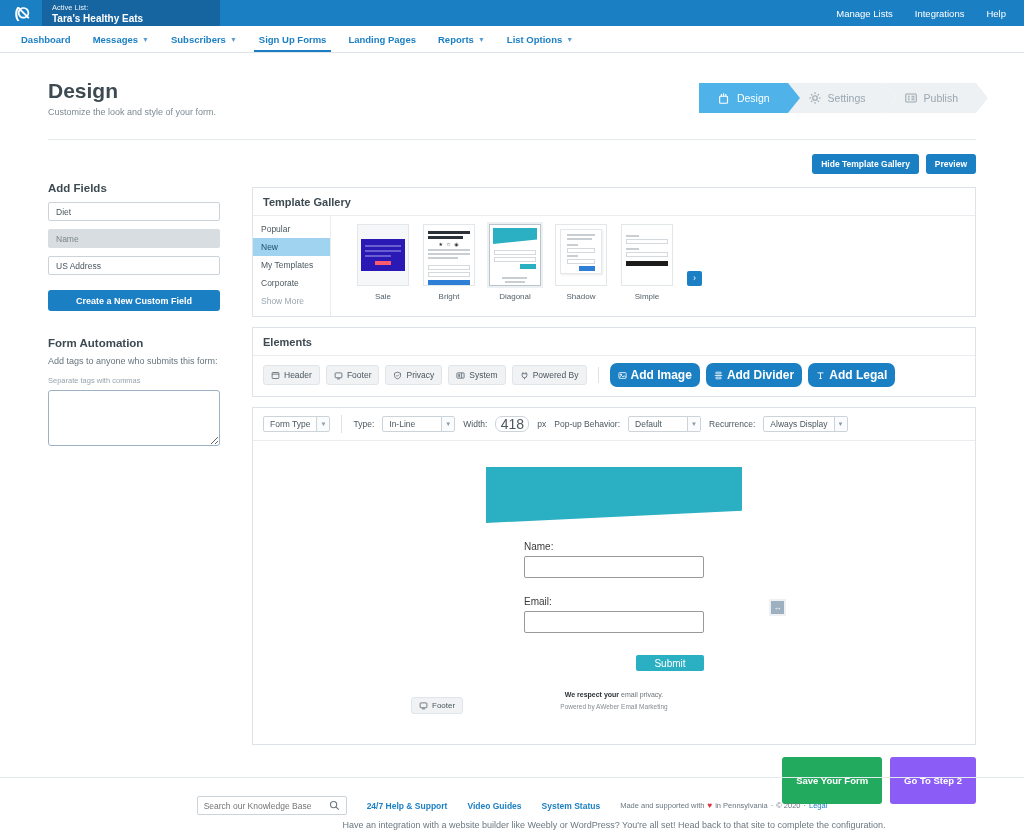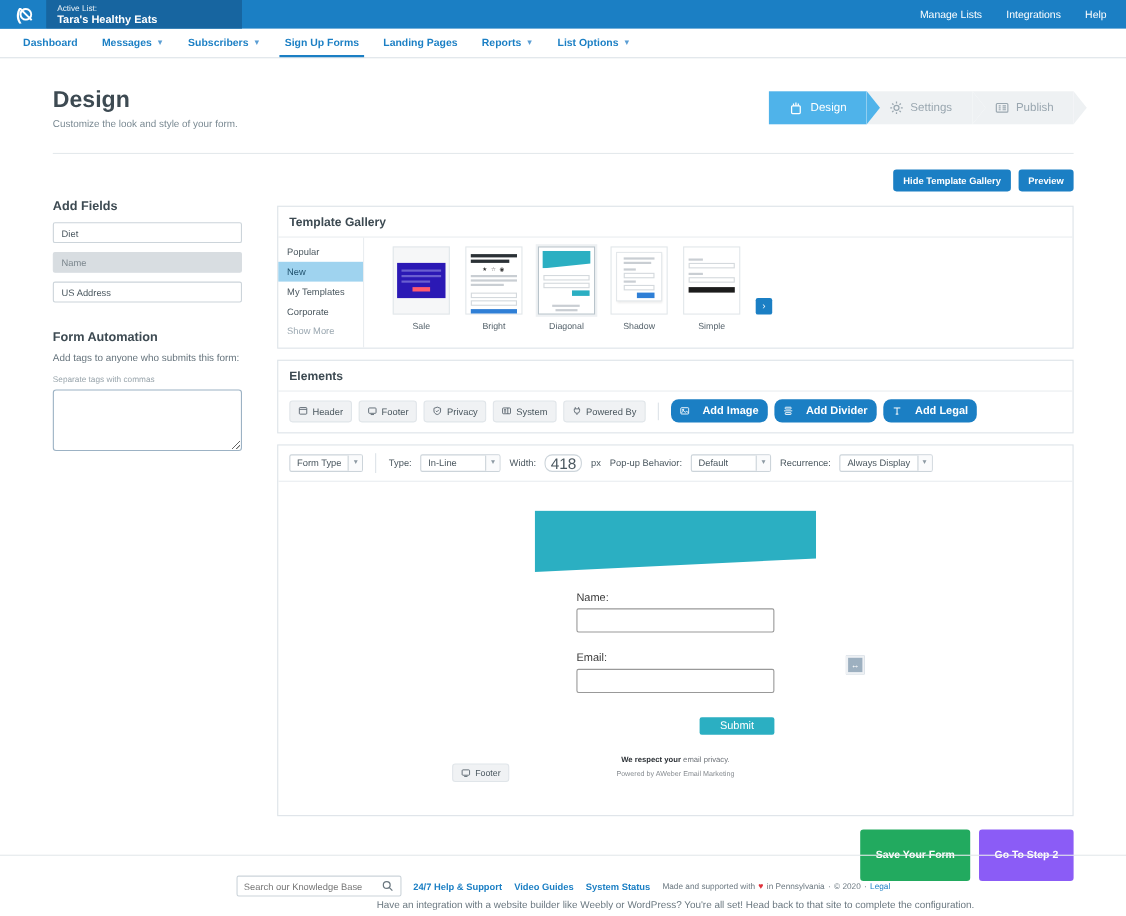--- a/index.html
+++ b/index.html
@@ -166,23 +166,23 @@
 
   
   .el-bar { display: flex; align-items: center; gap: 6px; padding: 7px 10px 9px 10px; }
   .el-btn {
     display: flex; align-items: center; gap: 4px;
     background: #f0f2f4; border: 1px solid #e0e5e9; border-radius: 3px;
     font-size: 8.5px; color: #4a575f; padding: 4px 7px; cursor: pointer;
   }
   .el-sep { width: 1px; height: 16px; background: #dde3e8; margin: 0 5px; }
   .el-btn-blue {
-    display: flex; align-items: center; gap: 12px;
+    display: flex; align-items: center; gap: 4px;
     background: #1b7fc4; border: none; border-radius: 7px;
-    font-size: 10px; font-weight: bold; color: #fff; padding: 5px 8px; cursor: pointer;
+    font-size: 12px; font-weight: bold; color: #fff; padding: 5px 8px; cursor: pointer;
   }
 
   
   .ft-bar {
     display: flex; align-items: center; gap: 8px;
     padding: 7px 10px; border-bottom: 1px solid #e9edf0; font-size: 8.5px; color: #4a575f;
   }
   .sel-box {
     border: 1px solid #ccd4da; border-radius: 2px; background: #fff;
     height: 16px; display: flex; align-items: center;
@@ -245,21 +245,21 @@
     background: #8b5cf6; color: #fff; border: none; border-radius: 3px;
     font-size: 9.5px; font-weight: bold; padding: 18px 14px; cursor: pointer;
     font-family: "Liberation Sans", sans-serif;
   }
   .hint-text { text-align: center; font-size: 9px; color: #6b7880; margin-top: 16px; }
 
   
   .site-footer {
     position: absolute; left: 0; right: 0; bottom: 0; height: 56px;
     border-top: 1px solid #e4e9ec; display: flex; align-items: center;
-    justify-content: center; gap: 11px;
+    justify-content: center; gap: 20px;
   }
   .kb-search {
     width: 150px; height: 19px; border: 1px solid #ccd4da; border-radius: 2px;
     display: flex; align-items: center; padding: 0 6px; background: #fff;
   }
   .kb-search input {
     border: none; outline: none; flex: 1; font-size: 8.5px; color: #8a959c;
     font-family: "Liberation Sans", sans-serif; background: transparent;
   }
   .foot-link { font-size: 8.5px; font-weight: bold; color: #1b7fc4; text-decoration: none; }
@@ -352,20 +352,21 @@
     <div class="field-pill">
       <span>Diet</span>
     </div>
     <div class="field-pill disabled">
       <span>Name</span>
     </div>
     <div class="field-pill">
       <span>US Address</span>
     </div>
 
+    <button class="btn-blue-full">Create a New Custom Field</button>
 
     <div style="height:26px"></div>
     <div class="sec-title">Form Automation</div>
     <div class="sec-desc">Add tags to anyone who submits this form:</div>
     <div class="tiny-note">Separate tags with commas</div>
     <textarea class="tag-box" value="" style=""></textarea>
   </div>
 
   <div class="right-col">
 

